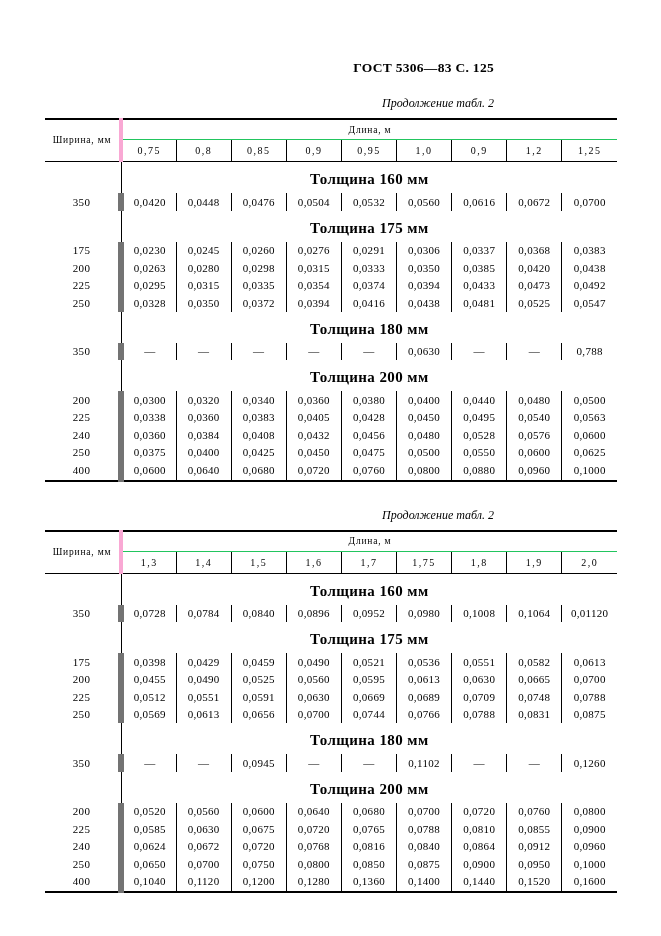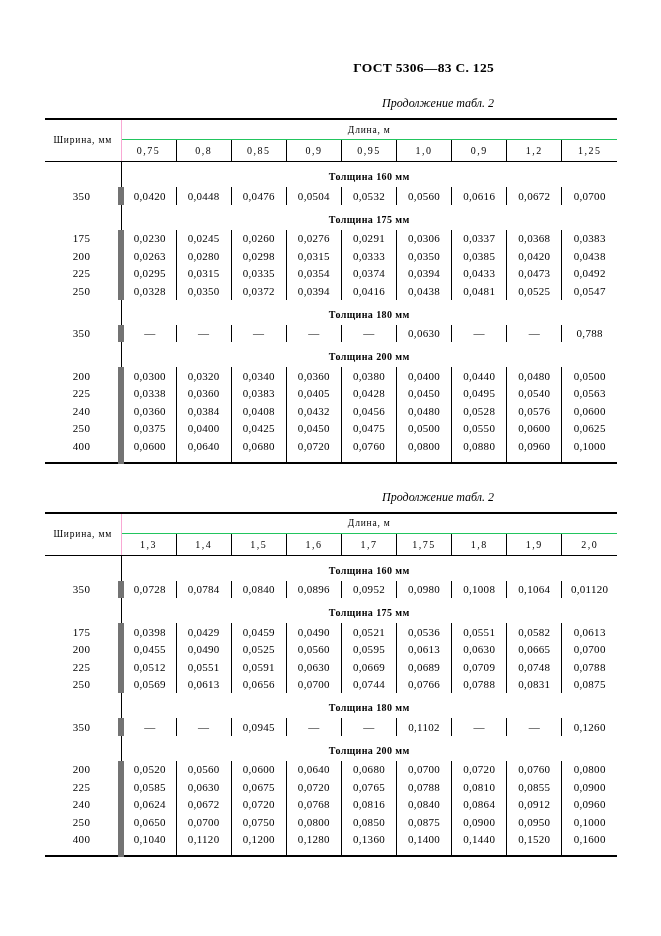--- a/index.html
+++ b/index.html
@@ -35,21 +35,21 @@
   table.gost-table {
     width: 572px;
     border-collapse: collapse;
     table-layout: fixed;
     border-top: 2.5px solid #000;
     border-bottom: 2.5px solid #000;
   }
   col.c-width { width: 76px; }
   th, td { padding: 0; font-weight: normal; }
   th.width-h {
-    border-right: 1px solid #f9a8d4;
+    border-right: 4px solid #f9a8d4;
     border-bottom: 1px solid #000;
     font-size: 9.5px;
     letter-spacing: 0.8px;
     line-height: 1.55;
     vertical-align: middle;
   }
   th.len-h {
     border-bottom: 1px solid #22c55e;
     height: 19px;
     font-size: 9.5px;
@@ -71,26 +71,26 @@
     text-align: center;
     vertical-align: middle;
     letter-spacing: 0.3px;
   }
   tbody tr.data td { height: 17.5px; }
   td.w { border-right: 6px solid #737373; }
   td.w-empty { border-right: 1px solid #000; }
   td.v { border-left: 1px solid #000; }
   td.title {
     font-weight: 700;
-    font-size: 10px;
+    font-size: 15px;
     padding: 9px 0 5px 0;
     letter-spacing: 0.4px;
     text-align: center;
   }
-  tbody tr.data:last-child td { padding-bottom: 7px; }
+  tbody tr.data:last-child td { padding-bottom: 1px; }
 </style>
 </head>
 <body>
 
 <div class="page">
   <header class="page-header">
     <span>ГОСТ 5306—83 С. 125</span>
   </header>
   <main class="tables">
       <section class="table-block">

